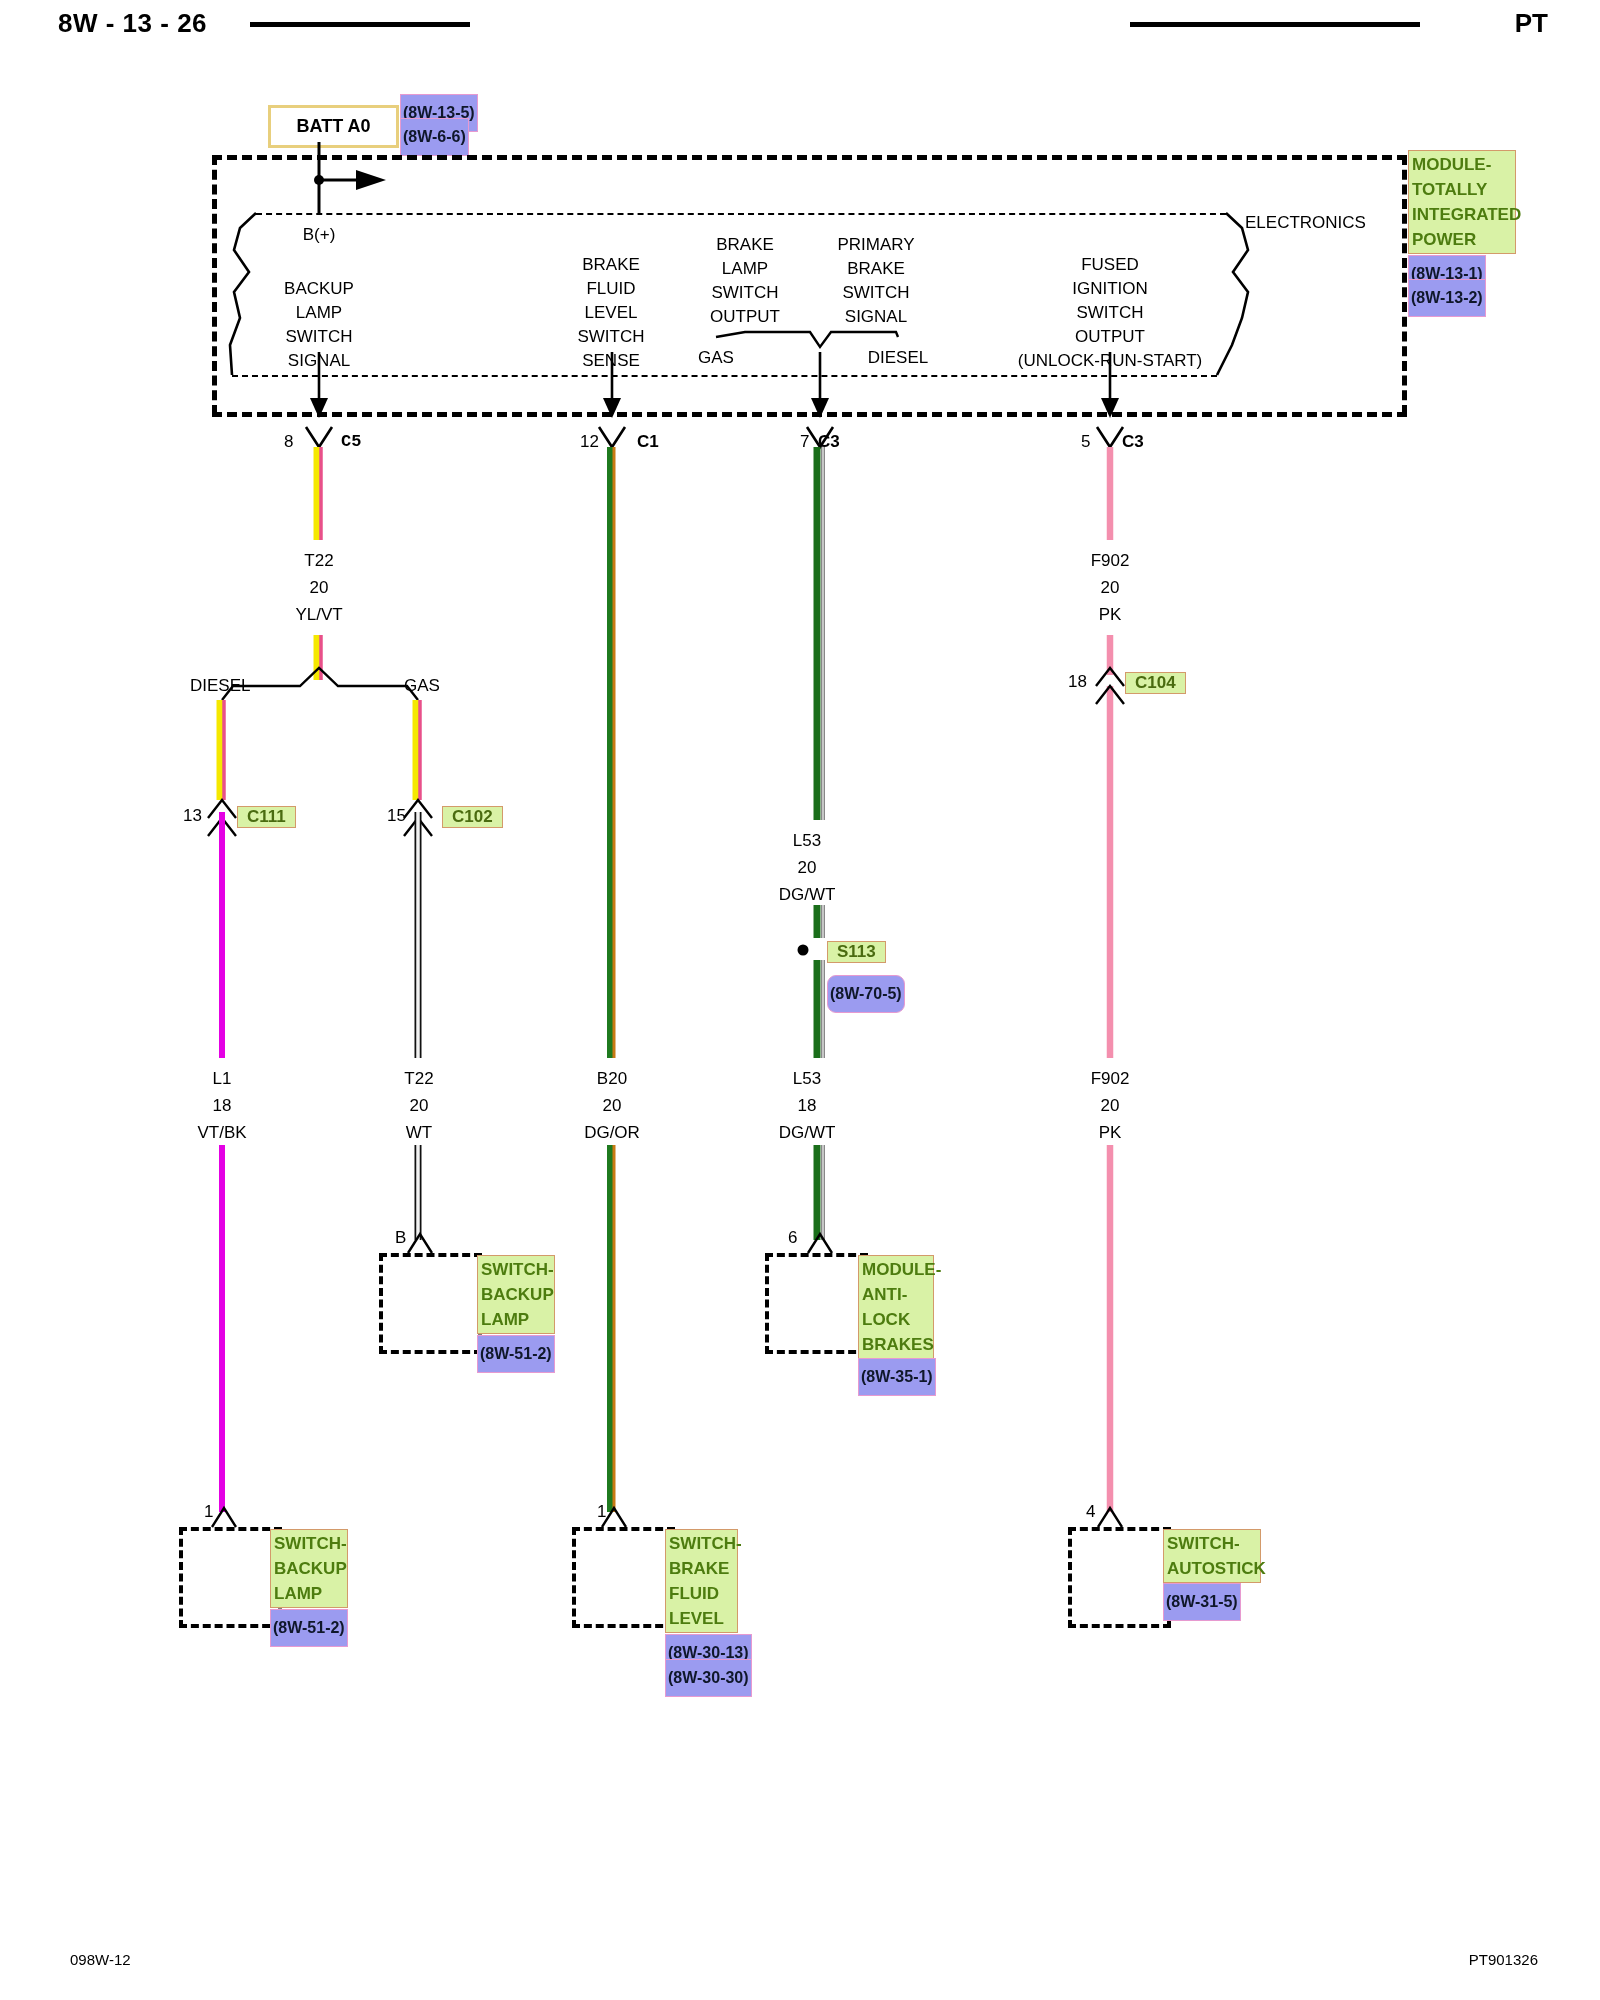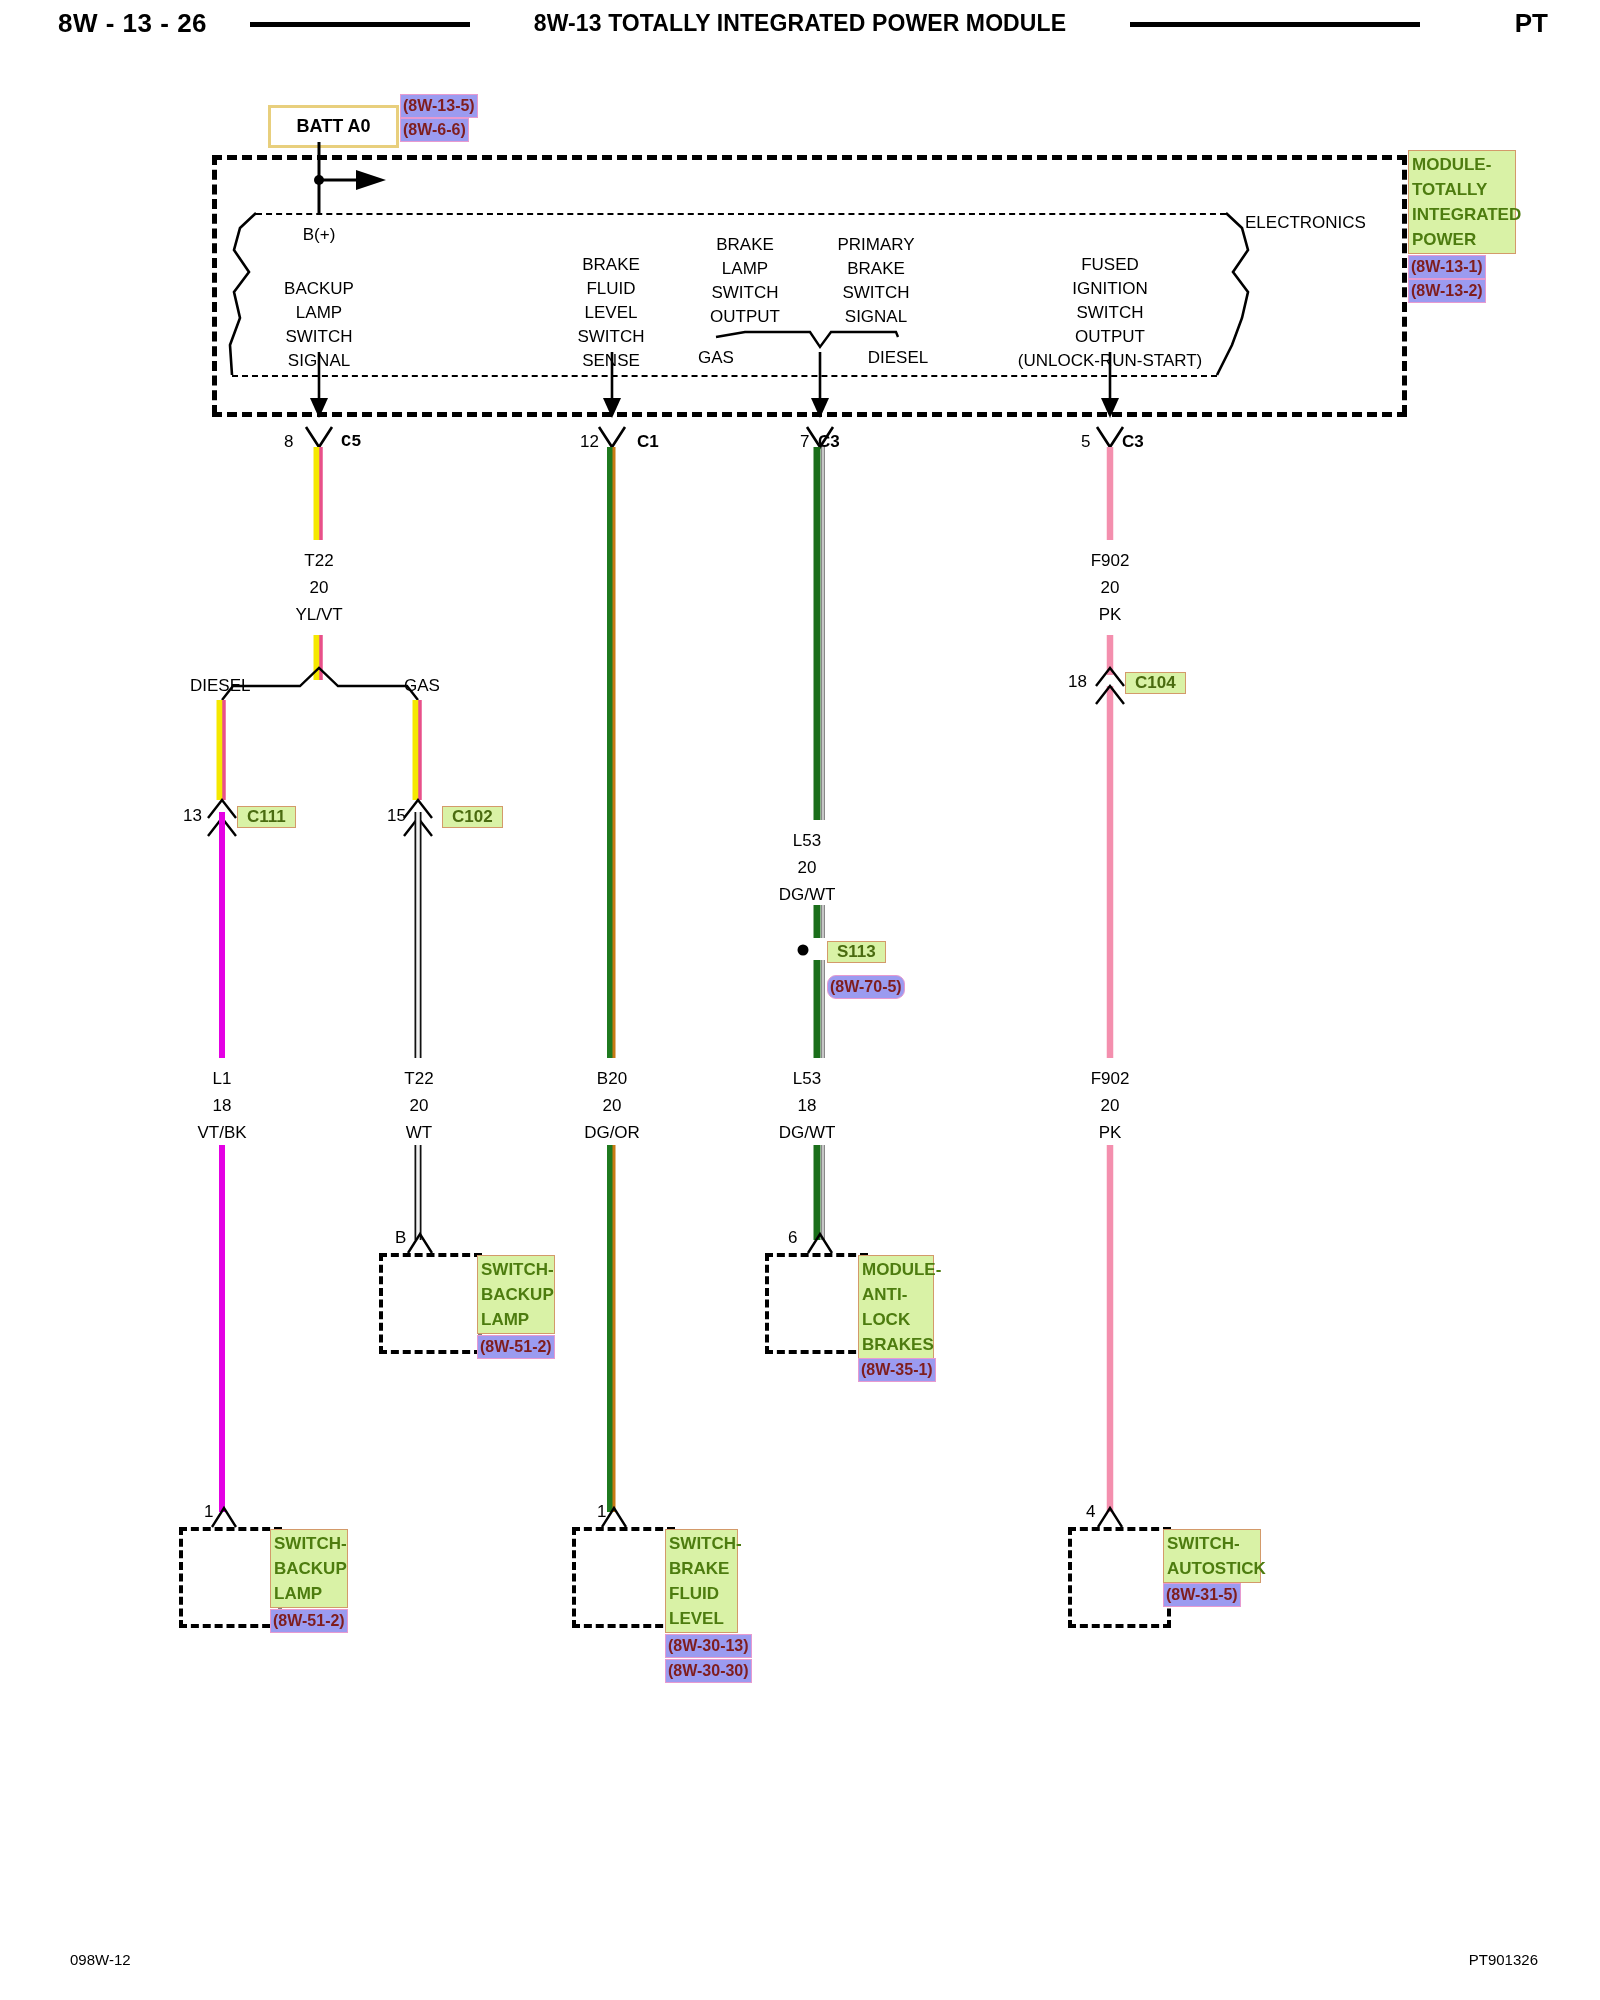--- a/index.html
+++ b/index.html
@@ -22,22 +22,22 @@
   
   .t{position:absolute;font-size:17px;white-space:nowrap;}
   .tc{position:absolute;font-size:17px;white-space:nowrap;transform:translateX(-50%);text-align:center;}
   .bold{font-weight:bold;}
 
   
   .chip-green{position:absolute;background:#d9f2a6;border:1px solid #d39a6a;
               color:#4d7c0f;font-weight:bold;font-size:17px;line-height:25px;
               padding:1px 3px;white-space:pre-line;}
   .chip-purple{position:absolute;background:#9b9bf0;border:1px solid #e79ad0;
-              color:#7f1d1d;font-weight:bold;font-size:16px;line-height:20px;
-              padding:1px 2px;white-space:nowrap;}
+              color:#0f172a;font-weight:bold;font-size:16px;line-height:20px;
+              padding:8px 2px;white-space:nowrap;}
   .chip-conn{position:absolute;background:#d9f2a6;border:1px solid #d39a6a;
               color:#4a6b10;font-weight:bold;font-size:17px;padding:0 9px;white-space:nowrap;}
 
   
   .battbox{position:absolute;border:3px solid #e8cf7d;background:#fff;
            display:flex;align-items:center;justify-content:center;
            font-size:18px;font-weight:bold;}
 
   
   .dash-h{position:absolute;height:0;border-top:5px dashed #000;}
@@ -49,21 +49,20 @@
 
   svg.ov{position:absolute;left:0;top:0;width:1600px;height:2000px;overflow:visible;pointer-events:none;}
 </style>
 </head>
 <body>
 
 <div class="page">
 
   <div class="hdr-left">8W - 13 - 26</div>
   <div class="hdr-rule l"></div>
-  <div class="hdr-center">8W-13 TOTALLY INTEGRATED POWER MODULE</div>
   <div class="hdr-rule r"></div>
   <div class="hdr-right">PT</div>
 
   <div class="battbox" style="left:268px;top:105px;width:125px;height:37px;">
     <span>BATT A0</span>
   </div>
   <div class="chip-purple" style="left:400px;top:94px;">(8W-13-5)</div>
   <div class="chip-purple" style="left:400px;top:118px;">(8W-6-6)</div>
 
   <div class="dash-h" style="left:212px;top:155px;width:1195px;"></div>

